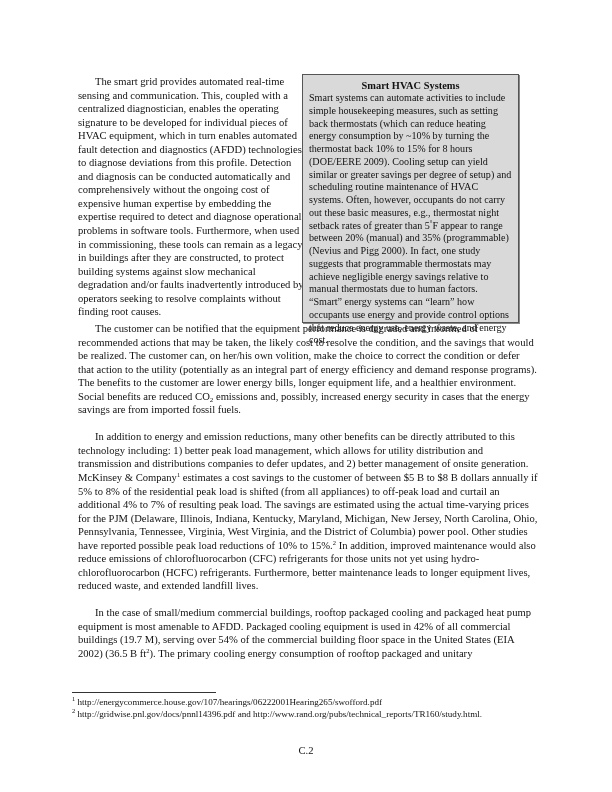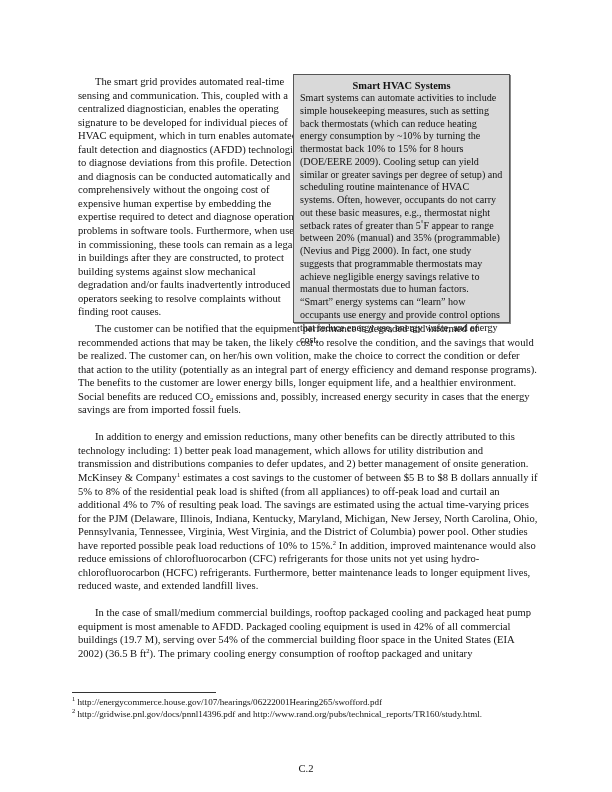--- a/index.html
+++ b/index.html
@@ -2,34 +2,34 @@
 <html><head>
 <meta charset="utf-8">
 <style>
   html, body { margin: 0; padding: 0; background: #ffffff; }
   body { width: 612px; height: 792px; position: relative; overflow: hidden;
          font-family: "Liberation Serif", "DejaVu Serif", serif; color: #111; }
   .page { position: absolute; left: 0; top: 0; width: 612px; height: 600px; }
   .p { font-size: 10.6px; line-height: 13.55px; margin: 0; text-align: left; }
   .indent { text-indent: 17px; }
   #col-left { position: absolute; left: 78px; top: 75px; width: 226px; }
-  #sidebar { position: absolute; left: 293px; top: 74px; width: 203px; height: 239px;
+  #sidebar { position: absolute; left: 302px; top: 74px; width: 203px; height: 239px;
              background: #d9d9d9; border: 1px solid #555; padding: 4px 6px 4px 6px;
              box-shadow: 1px 1px 0 #888; }
   #sidebar .title { font-weight: bold; text-align: center; font-size: 10.4px; line-height: 13px; margin: 0; }
   #sidebar .body { font-size: 10.1px; line-height: 12.75px; margin: 0; }
   #main { position: absolute; left: 78px; top: 322px; width: 460px; }
   #main .p + .p { margin-top: 13.5px; }
   #fn-rule { position: absolute; left: 72px; top: 692px; width: 144px; height: 0;
              border-top: 1px solid #333; }
   #footnotes { position: absolute; left: 72px; top: 697px; width: 470px; }
   .fn { font-size: 9.1px; line-height: 11.5px; margin: 0; }
   sup { font-size: 6.5px; vertical-align: 4px; line-height: 0; }
   sub { font-size: 7px; vertical-align: -2px; line-height: 0; }
-  #page-number { position: absolute; left: 0; width: 612px; top: 763px; text-align: center;
+  #page-number { position: absolute; left: 0; width: 612px; top: 745px; text-align: center;
                  font-size: 10.6px; }
 </style>
 </head>
 <body>
 
 <div class="page">
 
   <div id="col-left">
     <p class="p indent">The smart grid provides automated real-time sensing and communication.  This, coupled with a centralized diagnostician, enables the operating signature to be developed for individual pieces of HVAC equipment, which in turn enables automated fault detection and diagnostics (AFDD) technologies to diagnose deviations from this profile.  Detection and diagnosis can be conducted automatically and comprehensively without the ongoing cost of expensive human expertise by embedding the expertise required to detect and diagnose operational problems in software tools. Furthermore, when used in commissioning, these tools can remain as a legacy in buildings after they are constructed, to protect building systems against slow mechanical degradation and/or faults inadvertently introduced by operators seeking to resolve complaints without finding root causes.</p>
   </div>

